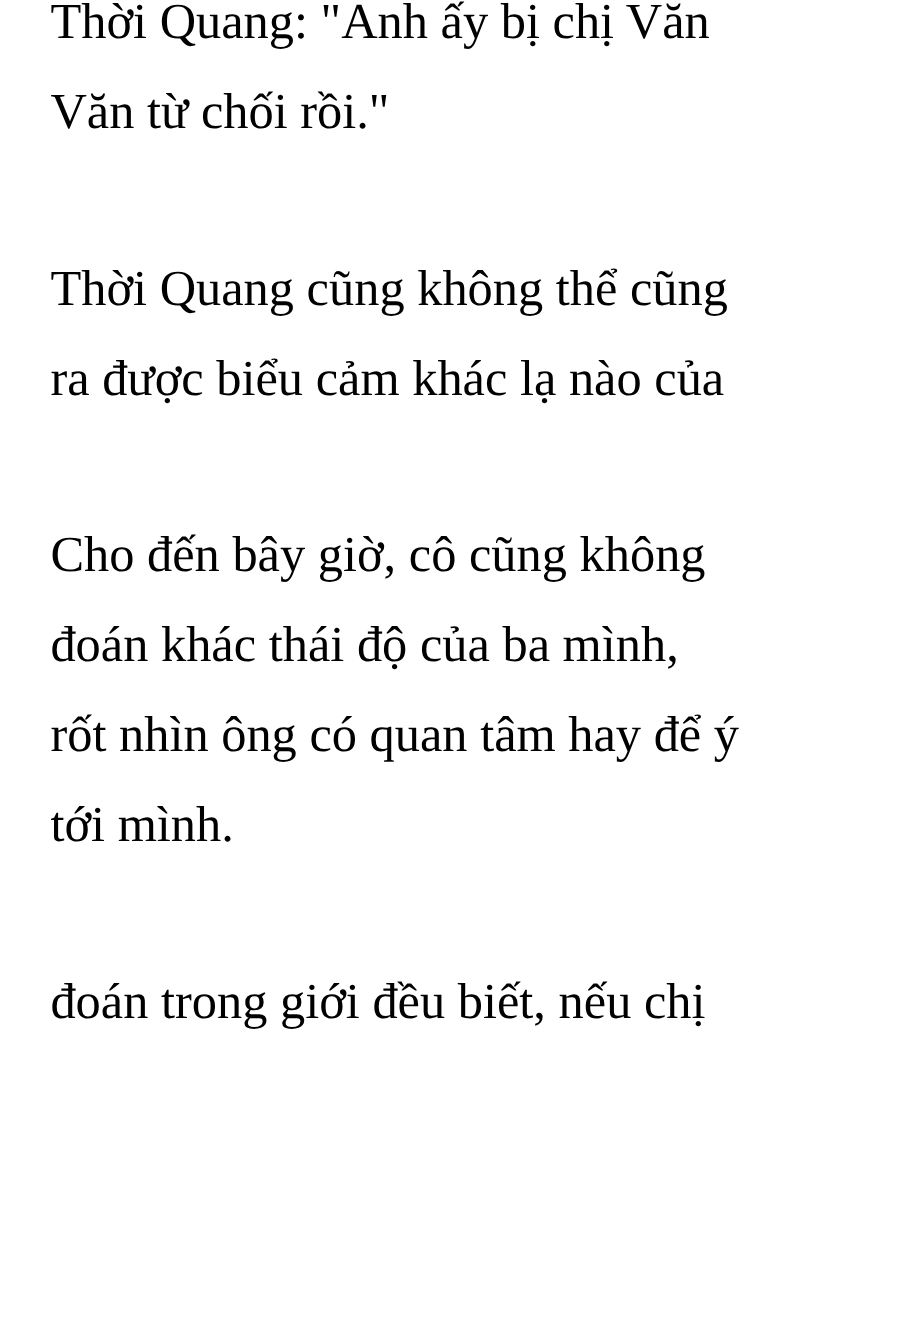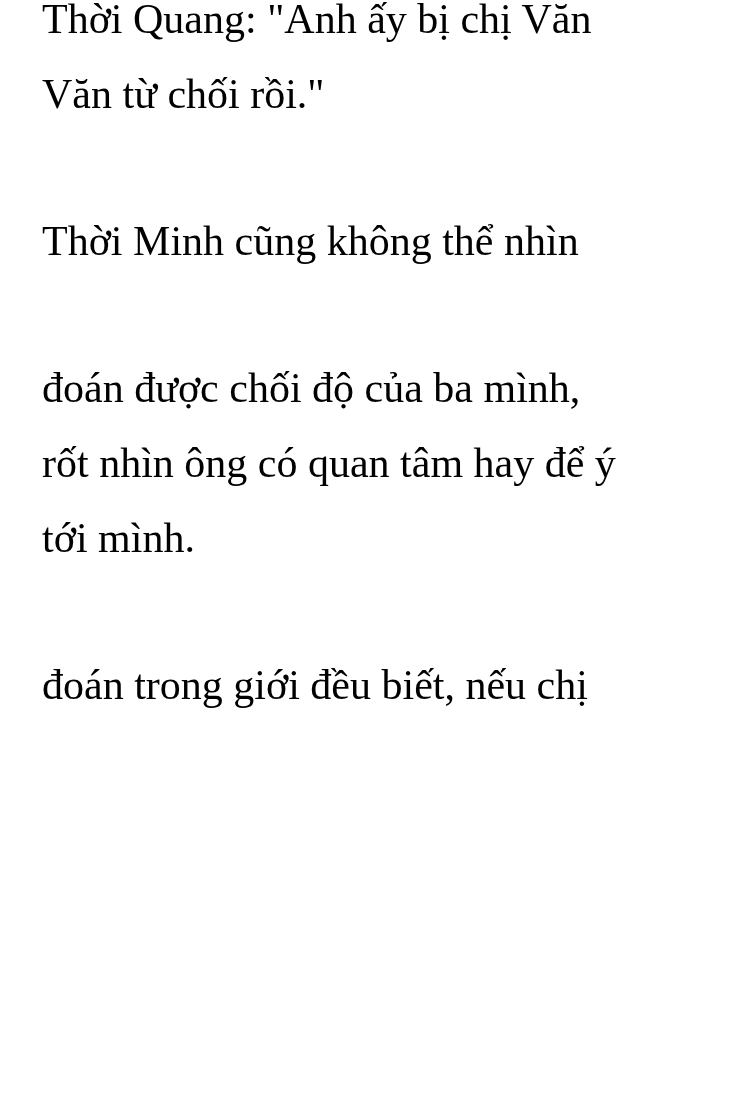--- a/index.html
+++ b/index.html
@@ -36,25 +36,27 @@
 <body>
 
 <div class="page">
 
   <div class="paragraph">
     <div class="line">Thời Quang: "Anh ấy bị chị Văn</div>
     <div class="line">Văn từ chối rồi."</div>
   </div>
 
   <div class="paragraph">
-    <div class="line">Thời Minh cũng không thể nhìn</div>
+    <div class="line">Thời Quang cũng không thể cũng</div>
+    <div class="line">ra được biểu cảm khác lạ nào của</div>
   </div>
 
   <div class="paragraph">
-    <div class="line">đoán được chối độ của ba mình,</div>
+    <div class="line">Cho đến bây giờ, cô cũng không</div>
+    <div class="line">đoán khác thái độ của ba mình,</div>
     <div class="line">rốt nhìn ông có quan tâm hay để ý</div>
     <div class="line">tới mình.</div>
   </div>
 
   <div class="paragraph">
     <div class="line">đoán trong giới đều biết, nếu chị</div>
   </div>
 
 </div>
 

